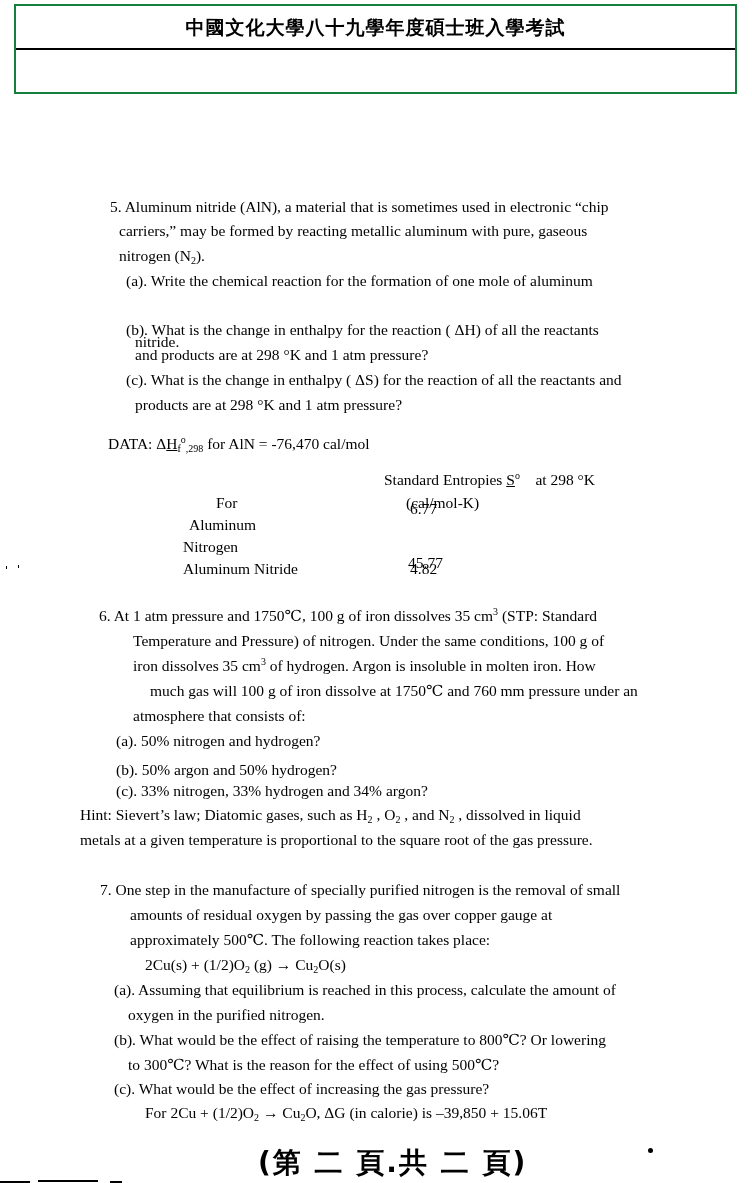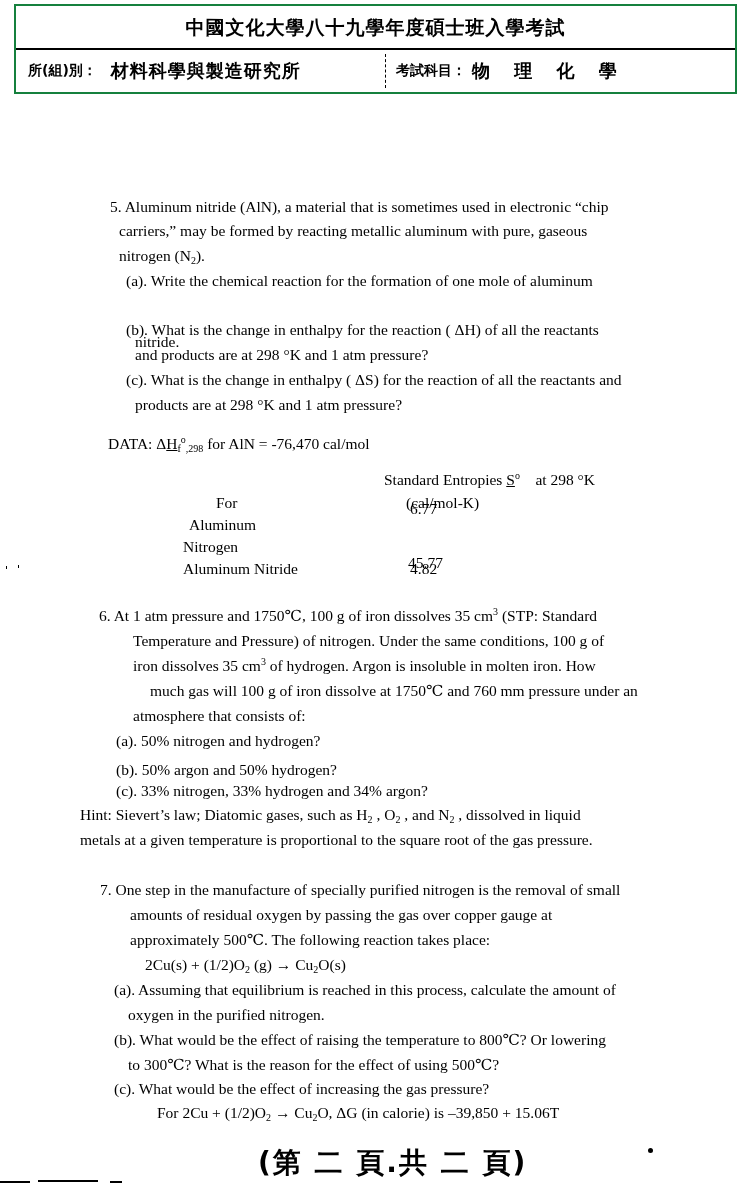--- a/index.html
+++ b/index.html
@@ -32,30 +32,20 @@
     position: absolute; left: 258px; top: 1144px; font-family: "DejaVu Sans", sans-serif;
     font-weight: bold; font-size: 28px; letter-spacing: 2px;
   }
   .dot { position: absolute; background: #000; }
 </style>
 </head>
 <body>
 
 <div class="hdr">
   <div class="hdr-title">中國文化大學八十九學年度碩士班入學考試</div>
-  <div class="hdr-row">
-    <div class="hdr-left">
-      <span class="lbl-small">所(組)別：</span>
-      <span class="val-big">材料科學與製造研究所</span>
-    </div>
-    <div class="hdr-right">
-      <span class="lbl-small">考試科目：</span>
-      <span class="val-spaced">物 理 化 學</span>
-    </div>
-  </div>
 </div>
 
 <div>
   <div class="t" style="left:110px;top:195px;">5. Aluminum nitride (AlN), a material that is sometimes used in electronic “chip</div>
   <div class="t" style="left:119px;top:219px;">carriers,” may be formed by reacting metallic aluminum with pure, gaseous</div>
   <div class="t" style="left:119px;top:244px;"><span>nitrogen (N</span><sub>2</sub><span>).</span></div>
   <div class="t" style="left:126px;top:269px;">(a). Write the chemical reaction for the formation of one mole of aluminum</div>
   <div class="t" style="left:135px;top:294px;margin-top:36px;">nitride.</div>
   <div class="t" style="left:126px;top:318px;">(b). What is the change in enthalpy for the reaction ( ΔH) of all the reactants</div>
   <div class="t" style="left:135px;top:343px;">and products are at 298 °K and 1 atm pressure?</div>
@@ -95,21 +85,21 @@
 <div>
   <div class="t" style="left:100px;top:878px;">7. One step in the manufacture of specially purified nitrogen is the removal of small</div>
   <div class="t" style="left:130px;top:903px;">amounts of residual oxygen by passing the gas over copper gauge at</div>
   <div class="t" style="left:130px;top:928px;">approximately 500℃. The following reaction takes place:</div>
   <div class="t" style="left:145px;top:953px;"><span>2Cu(s) + (1/2)O</span><sub>2</sub><span> (g) → Cu</span><sub>2</sub><span>O(s)</span></div>
   <div class="t" style="left:114px;top:978px;">(a). Assuming that equilibrium is reached in this process, calculate the amount of</div>
   <div class="t" style="left:128px;top:1003px;">oxygen in the purified nitrogen.</div>
   <div class="t" style="left:114px;top:1028px;">(b). What would be the effect of raising the temperature to 800℃? Or lowering</div>
   <div class="t" style="left:128px;top:1053px;">to 300℃? What is the reason for the effect of using 500℃?</div>
   <div class="t" style="left:114px;top:1077px;">(c). What would be the effect of increasing the gas pressure?</div>
-  <div class="t" style="left:145px;top:1101px;margin-left:12px;"><span>For 2Cu + (1/2)O</span><sub>2</sub><span> → Cu</span><sub>2</sub><span>O,  ΔG (in calorie) is –39,850 + 15.06T</span></div>
+  <div class="t" style="left:145px;top:1101px;"><span>For 2Cu + (1/2)O</span><sub>2</sub><span> → Cu</span><sub>2</sub><span>O,  ΔG (in calorie) is –39,850 + 15.06T</span></div>
 </div>
 
 <div class="footer">(第 二 頁.共 二 頁)</div>
 
 <div class="dot" style="left:648px;top:1148px;width:5px;height:5px;border-radius:50%;"></div>
 <div class="dot" style="left:0;top:1181px;width:30px;height:2px;"></div>
 <div class="dot" style="left:38px;top:1180px;width:60px;height:2px;"></div>
 <div class="dot" style="left:110px;top:1181px;width:12px;height:2px;"></div>
 <div class="dot" style="left:6px;top:566px;width:1px;height:3px;"></div>
 <div class="dot" style="left:18px;top:565px;width:1px;height:3px;"></div>

